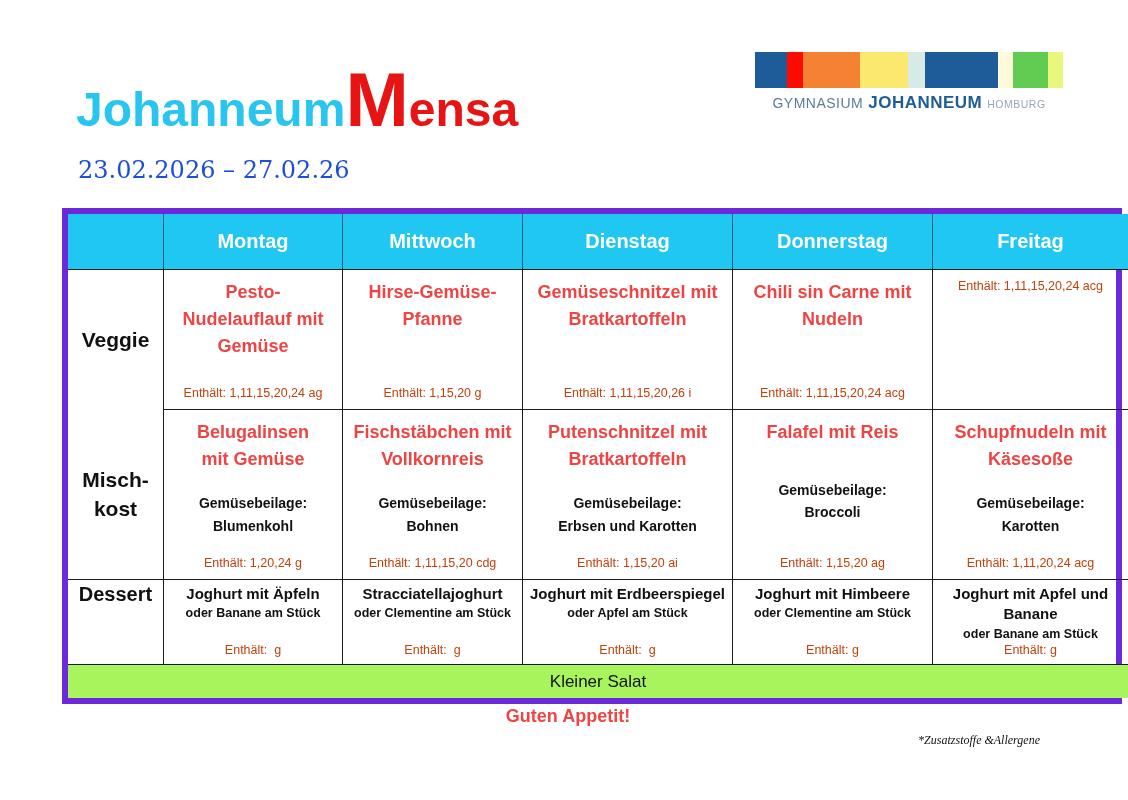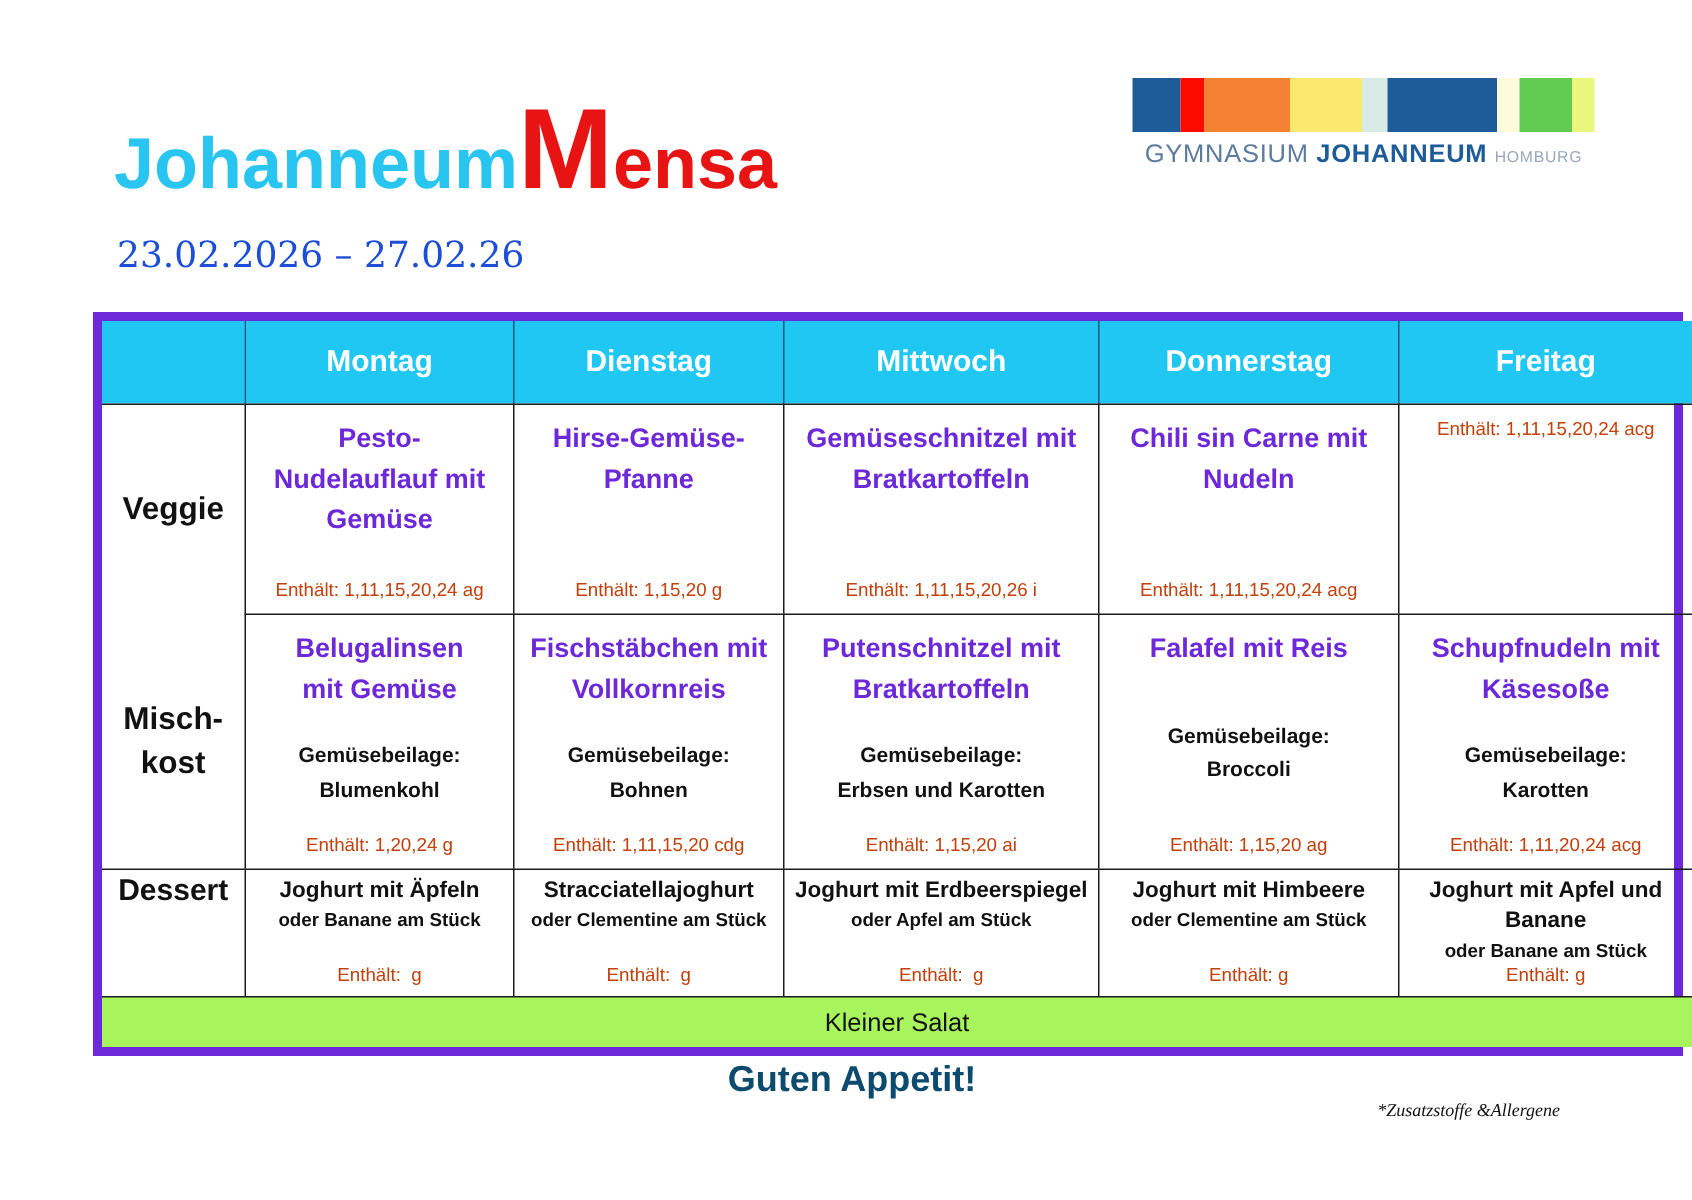--- a/index.html
+++ b/index.html
@@ -22,21 +22,21 @@
   .logo-bar .seg:nth-child(1) { flex: 32; }
   .logo-bar .seg:nth-child(2) { flex: 16; }
   .logo-bar .seg:nth-child(3) { flex: 57; }
   .logo-bar .seg:nth-child(4) { flex: 48; }
   .logo-bar .seg:nth-child(5) { flex: 17; }
   .logo-bar .seg:nth-child(6) { flex: 73; }
   .logo-bar .seg:nth-child(7) { flex: 15; }
   .logo-bar .seg:nth-child(8) { flex: 35; }
   .logo-bar .seg:nth-child(9) { flex: 15; }
   .logo-text { margin-top: 5px; text-align: center; white-space: nowrap; letter-spacing: 0.5px; }
-  .logo-text .ln-reg  { color: #5d7b9d; font-size: 17px; }
+  .logo-text .ln-reg  { color: #5d7b9d; font-size: 14px; }
   .logo-text .ln-bold { color: #1d5c99; font-size: 17px; font-weight: bold; }
   .logo-text .ln-city { color: #97a6ba; font-size: 10.5px; }
 
   
   .menu-table {
     position: absolute; left: 38px; top: 208px;
     width: 1060px;
     display: grid;
     grid-template-columns: 95px 179px 180px 210px 200px 196px;
     grid-template-rows: 55px 140px 170px 85px 34px;
@@ -59,41 +59,41 @@
                   font-size: 21px; font-weight: bold; color: #111; }
   .label-misch  { height: 170px; display: flex; align-items: center; justify-content: center;
                   font-size: 21px; font-weight: bold; color: #111;
                   white-space: pre-line; line-height: 1.4; text-align: center; }
   .label-dessert { font-size: 20px; font-weight: bold; color: #111; padding-top: 3px; }
 
   .meal-cell {
     display: flex; flex-direction: column; justify-content: space-between; align-items: center;
     padding: 9px 4px 9px; text-align: center;
   }
-  .meal-name { font-size: 18px; font-weight: bold; color: #6d28d9; line-height: 1.5;
+  .meal-name { font-size: 18px; font-weight: bold; color: #ef4444; line-height: 1.5;
                white-space: pre-line; }
   .beilage-block { line-height: 1.6; }
   .beilage-label, .beilage-value { font-size: 14px; font-weight: bold; color: #111; }
   .allergens { font-size: 12.5px; color: #c2410c; white-space: pre-wrap; }
 
   .dessert-cell { padding: 4px 4px 7px; }
   .dessert-name { font-size: 15px; font-weight: bold; color: #111; line-height: 1.35;
                   white-space: pre-line; }
   .dessert-alt  { font-size: 12.5px; font-weight: bold; color: #111; margin-top: 2px; }
 
   .salad-row {
     grid-column: 1 / 7;
     background: #a8f45c; color: #111;
     display: flex; align-items: center; justify-content: center;
     font-size: 17px;
   }
 
   
   .appetit { position: absolute; left: 38px; top: 706px; width: 1060px; text-align: center;
-             font-size: 24px; font-weight: bold; color: #0c4a6e; }
+             font-size: 18px; font-weight: bold; color: #ef4444; }
   .footnote { position: absolute; right: 88px; top: 733px;
               font-family: "Liberation Serif", serif; font-style: italic; font-weight: normal;
               font-size: 12px; color: #111; }
 </style>
 </head>
 <body>
 
 <div class="page">
 
   <div class="title">
@@ -120,22 +120,22 @@
       <span class="ln-reg">GYMNASIUM</span>
       <span class="ln-bold">JOHANNEUM</span>
       <span class="ln-city">HOMBURG</span>
     </div>
   </div>
 
   <div class="menu-table">
 
     <div class="cell day-header"></div>
     <div class="cell day-header bl">Montag</div>
+    <div class="cell day-header bl">Mittwoch</div>
     <div class="cell day-header bl">Dienstag</div>
-    <div class="cell day-header bl">Mittwoch</div>
     <div class="cell day-header bl">Donnerstag</div>
     <div class="cell day-header bl">Freitag</div>
 
     <div class="cell label-merged bt">
       <div class="label-veggie">Veggie</div>
       <div class="label-misch">Misch-
 kost</div>
     </div>
 
     <div class="cell meal-cell bl bt" style="grid-row:2">

